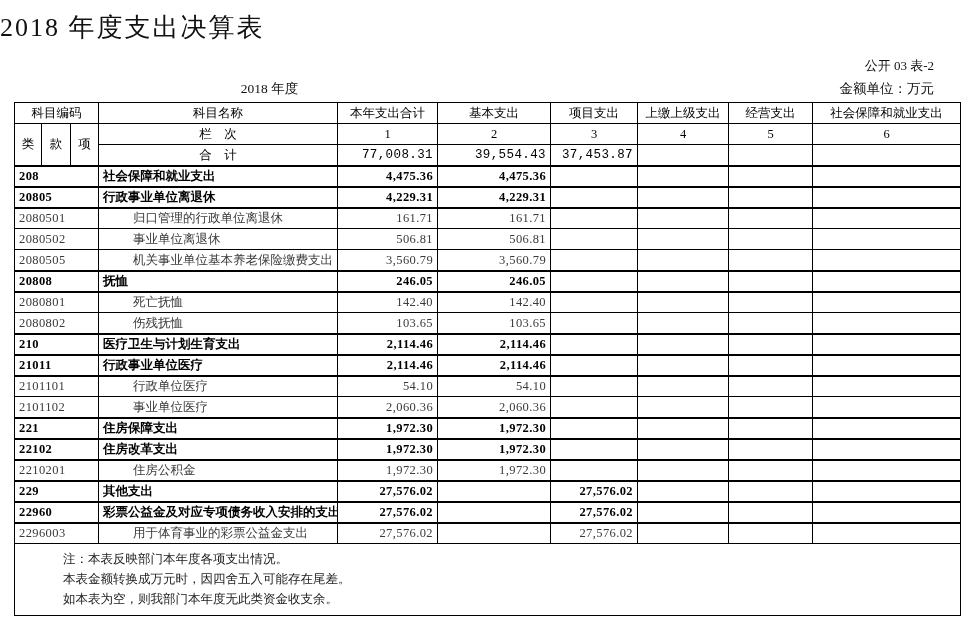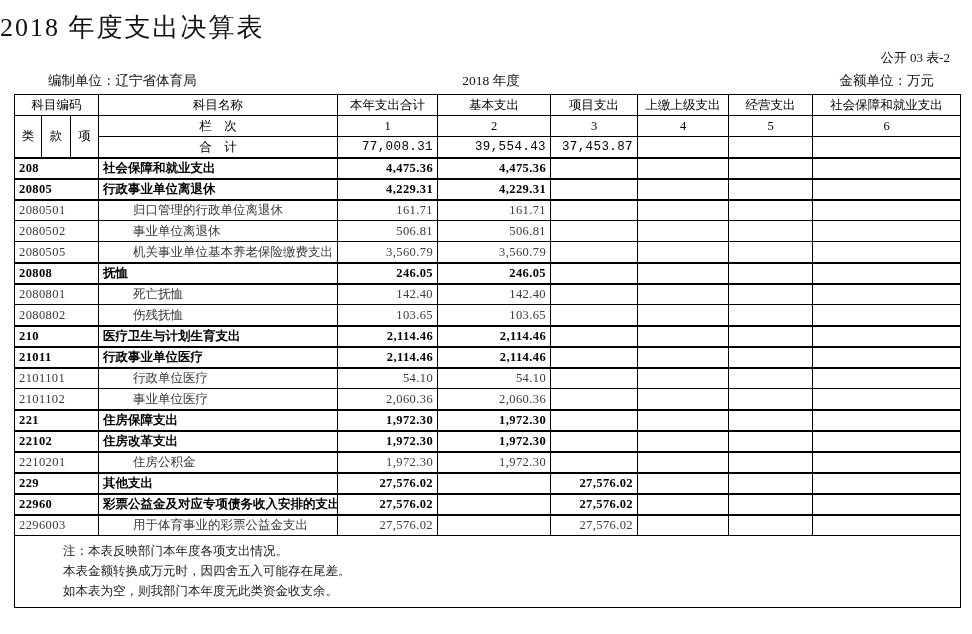--- a/index.html
+++ b/index.html
@@ -15,23 +15,23 @@
   .page-title {
     text-align: left;
     font-size: 26px;
     letter-spacing: 2px;
     color: #111;
     margin: 0;
     font-weight: normal;
   }
   .doc-code {
     text-align: right;
-    padding-right: 22px;
+    padding-right: 38px;
     font-size: 13px;
-    margin-top: 4px;
+    margin-top: 12px;
     color: #111;
   }
   .meta-row {
     display: flex;
     align-items: baseline;
     font-size: 13.5px;
     padding: 0 38px 0 48px;
     margin: 5px 0 4px 0;
     color: #111;
   }
@@ -84,21 +84,20 @@
 </head>
 <body>
 
 <div class="page">
 
   <h1 class="page-title">2018 年度支出决算表</h1>
 
   <div class="doc-code">公开 03 表-2</div>
 
   <div class="meta-row">
-    <span class="meta-left">编制单位：辽宁省体育局</span>
     <span class="meta-center">2018 年度</span>
     <span class="meta-right">金额单位：万元</span>
   </div>
 
   <table class="fin">
     <colgroup>
       <col style="width:27px">
         <col style="width:29px">
         <col style="width:28px">
       <col style="width:239px">

